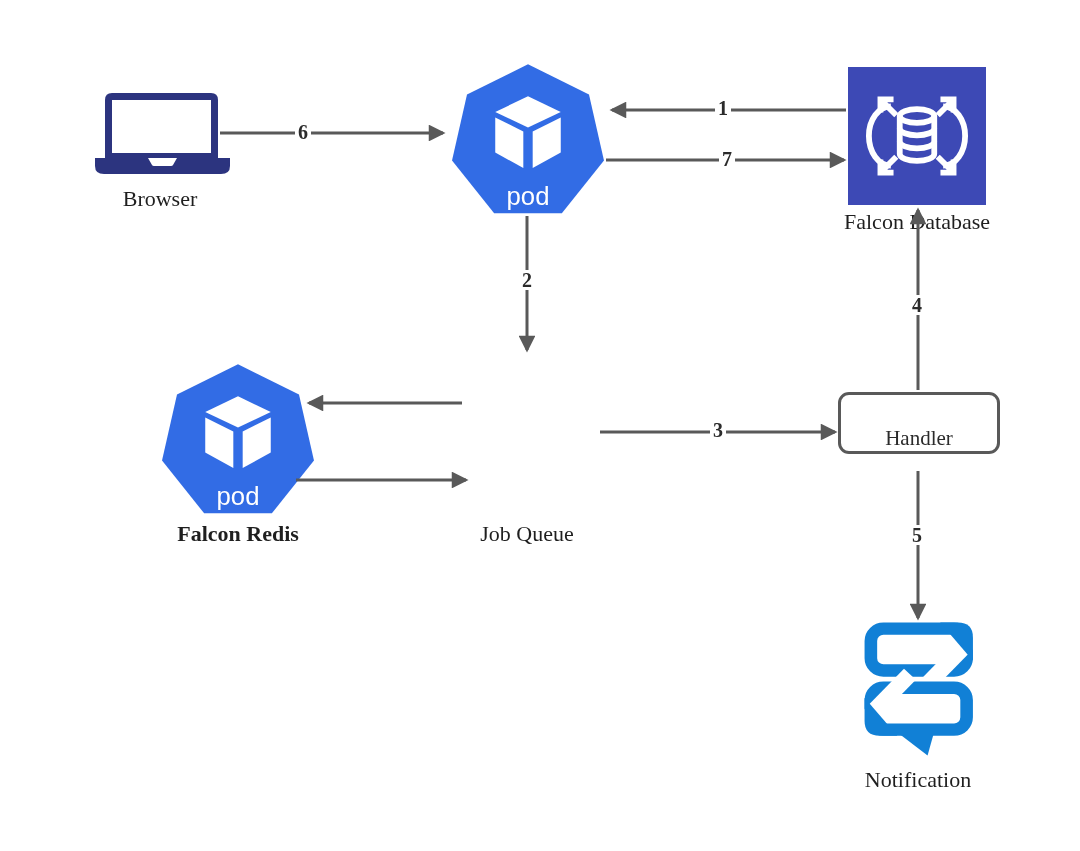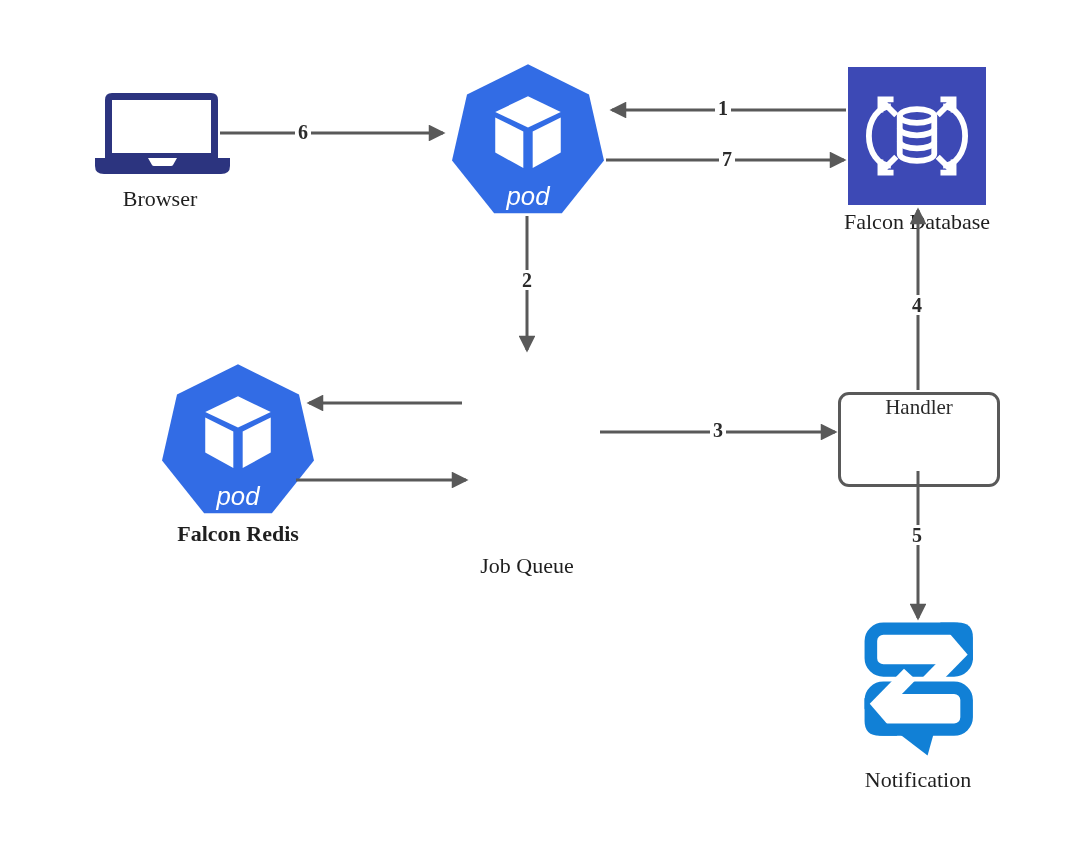--- a/index.html
+++ b/index.html
@@ -1,36 +1,36 @@
 <!DOCTYPE html>
 <html><head>
 <meta charset="utf-8">
 <style>
   html,body{margin:0;padding:0;background:#ffffff;}
   .canvas{
     position:relative;width:1080px;height:851px;background:#ffffff;overflow:hidden;
     font-family:"Liberation Serif","DejaVu Serif",serif;
   }
-  .node{position:absolute;font-style:italic;}
+  .node{position:absolute;}
   .node svg{display:block;width:100%;height:100%;}
   .node-label{
     position:absolute;transform:translateX(-50%);white-space:nowrap;
     font-size:22px;color:#1f1f1f;text-align:center;z-index:1;line-height:1.2;
   }
   .edges{position:absolute;left:0;top:0;z-index:5;pointer-events:none;}
   .edges line{stroke:#595959;stroke-width:3;}
   .edge-num{
     position:absolute;transform:translate(-50%,-50%);z-index:6;
     font-weight:bold;font-size:20px;color:#2b2b2b;background:#ffffff;
     padding:0 3px;line-height:1;
   }
   .handler-box{
-    position:absolute;left:838px;top:392px;width:162px;height:95px;box-sizing:border-box;
+    position:absolute;left:838px;top:392px;width:162px;height:62px;box-sizing:border-box;
     border:3.5px solid #595959;border-radius:11px;background:#ffffff;z-index:1;
-    display:flex;align-items:flex-start;justify-content:center;
+    display:flex;align-items:flex-end;justify-content:center;
     font-size:21px;color:#2b2b2b;
   }
   .k8s-badge{font-family:"Liberation Sans","DejaVu Sans",sans-serif;fill:#ffffff;}
   .notif-stroke{stroke:#1180D6;fill:none;stroke-width:10;}
   .notif-fill{fill:#1180D6;}
   .white-glyph{stroke:#ffffff;fill:none;stroke-width:4.2;}
 </style>
 </head>
 <body>
 
@@ -88,21 +88,21 @@
       <g fill="#ffffff">
         <polygon points="50,22 71,32 50,42 29,32"></polygon>
         <polygon points="29,35.5 47,44.5 47,68 29,58"></polygon>
         <polygon points="71,35.5 53,44.5 53,68 71,58"></polygon>
       </g>
       <text class="k8s-badge" x="50" y="91.5" text-anchor="middle" font-size="16.5">pod</text>
     </svg>
   </div>
   <div class="node-label" style="left:238px;top:521px;font-weight:bold;">Falcon Redis</div>
 
-  <div class="node-label" style="left:527px;top:521px;margin-top:32px;">Job Queue</div>
+  <div class="node-label" style="left:527px;top:521px;">Job Queue</div>
 
   <div class="handler-box">
     <span>Handler</span>
   </div>
 
   <div class="node" style="left:857px;top:620px;width:126px;height:138px;">
     <svg viewBox="0 0 100 112" preserveAspectRatio="none">
       <g id="notif-bub">
         <rect class="notif-stroke" x="11" y="7" width="76" height="34" rx="10"></rect>
         <line x1="56" y1="52" x2="100" y2="6" stroke="#ffffff" stroke-width="13"></line>

